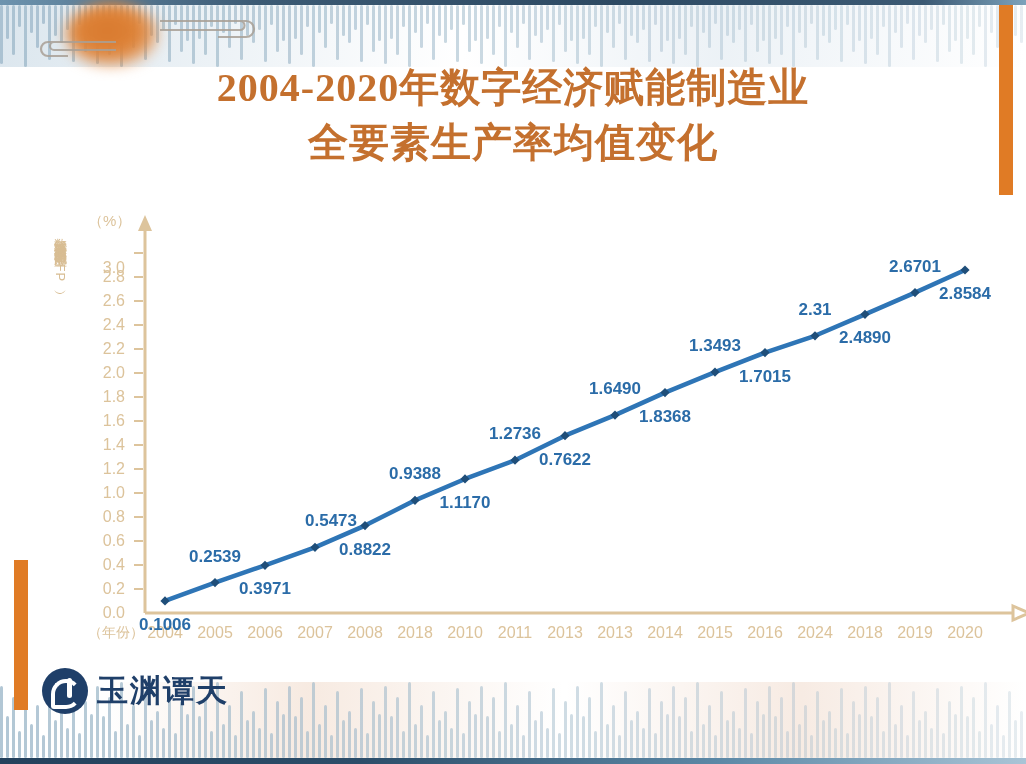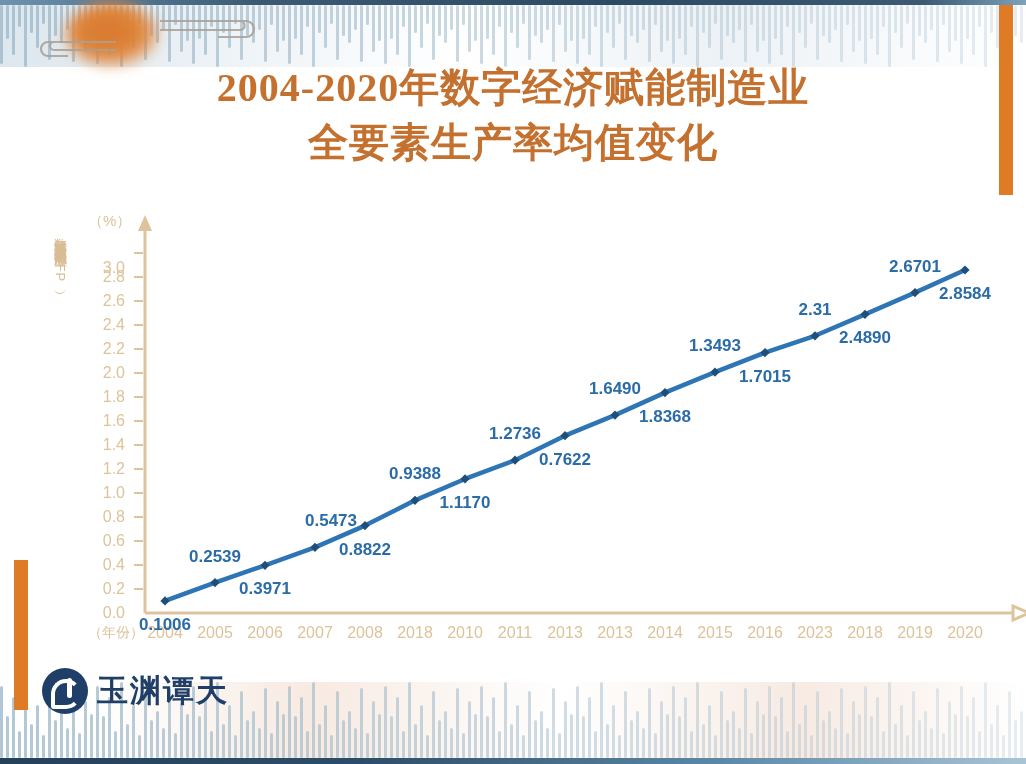--- a/index.html
+++ b/index.html
@@ -650,21 +650,21 @@
       <div class="xtick-label" style="left: 315px; top: 624px;">2007</div>
       <div class="xtick-label" style="left: 365px; top: 624px;">2008</div>
       <div class="xtick-label" style="left: 415px; top: 624px;">2018</div>
       <div class="xtick-label" style="left: 465px; top: 624px;">2010</div>
       <div class="xtick-label" style="left: 515px; top: 624px;">2011</div>
       <div class="xtick-label" style="left: 565px; top: 624px;">2013</div>
       <div class="xtick-label" style="left: 615px; top: 624px;">2013</div>
       <div class="xtick-label" style="left: 665px; top: 624px;">2014</div>
       <div class="xtick-label" style="left: 715px; top: 624px;">2015</div>
       <div class="xtick-label" style="left: 765px; top: 624px;">2016</div>
-      <div class="xtick-label" style="left: 815px; top: 624px;">2023</div>
+      <div class="xtick-label" style="left: 815px; top: 624px;">2024</div>
       <div class="xtick-label" style="left: 865px; top: 624px;">2018</div>
       <div class="xtick-label" style="left: 915px; top: 624px;">2019</div>
       <div class="xtick-label" style="left: 965px; top: 624px;">2020</div>
       <div class="value-label" style="left: 165px; top: 614.928px;">0.1006</div>
       <div class="value-label" style="left: 215px; top: 546.532px;">0.2539</div>
       <div class="value-label" style="left: 265px; top: 579.348px;">0.3971</div>
       <div class="value-label" style="left: 331px; top: 511.324px;">0.5473</div>
       <div class="value-label" style="left: 365px; top: 539.604px;">0.8822</div>
       <div class="value-label" style="left: 415px; top: 464.344px;">0.9388</div>
       <div class="value-label" style="left: 465px; top: 492.96px;">1.1170</div>

